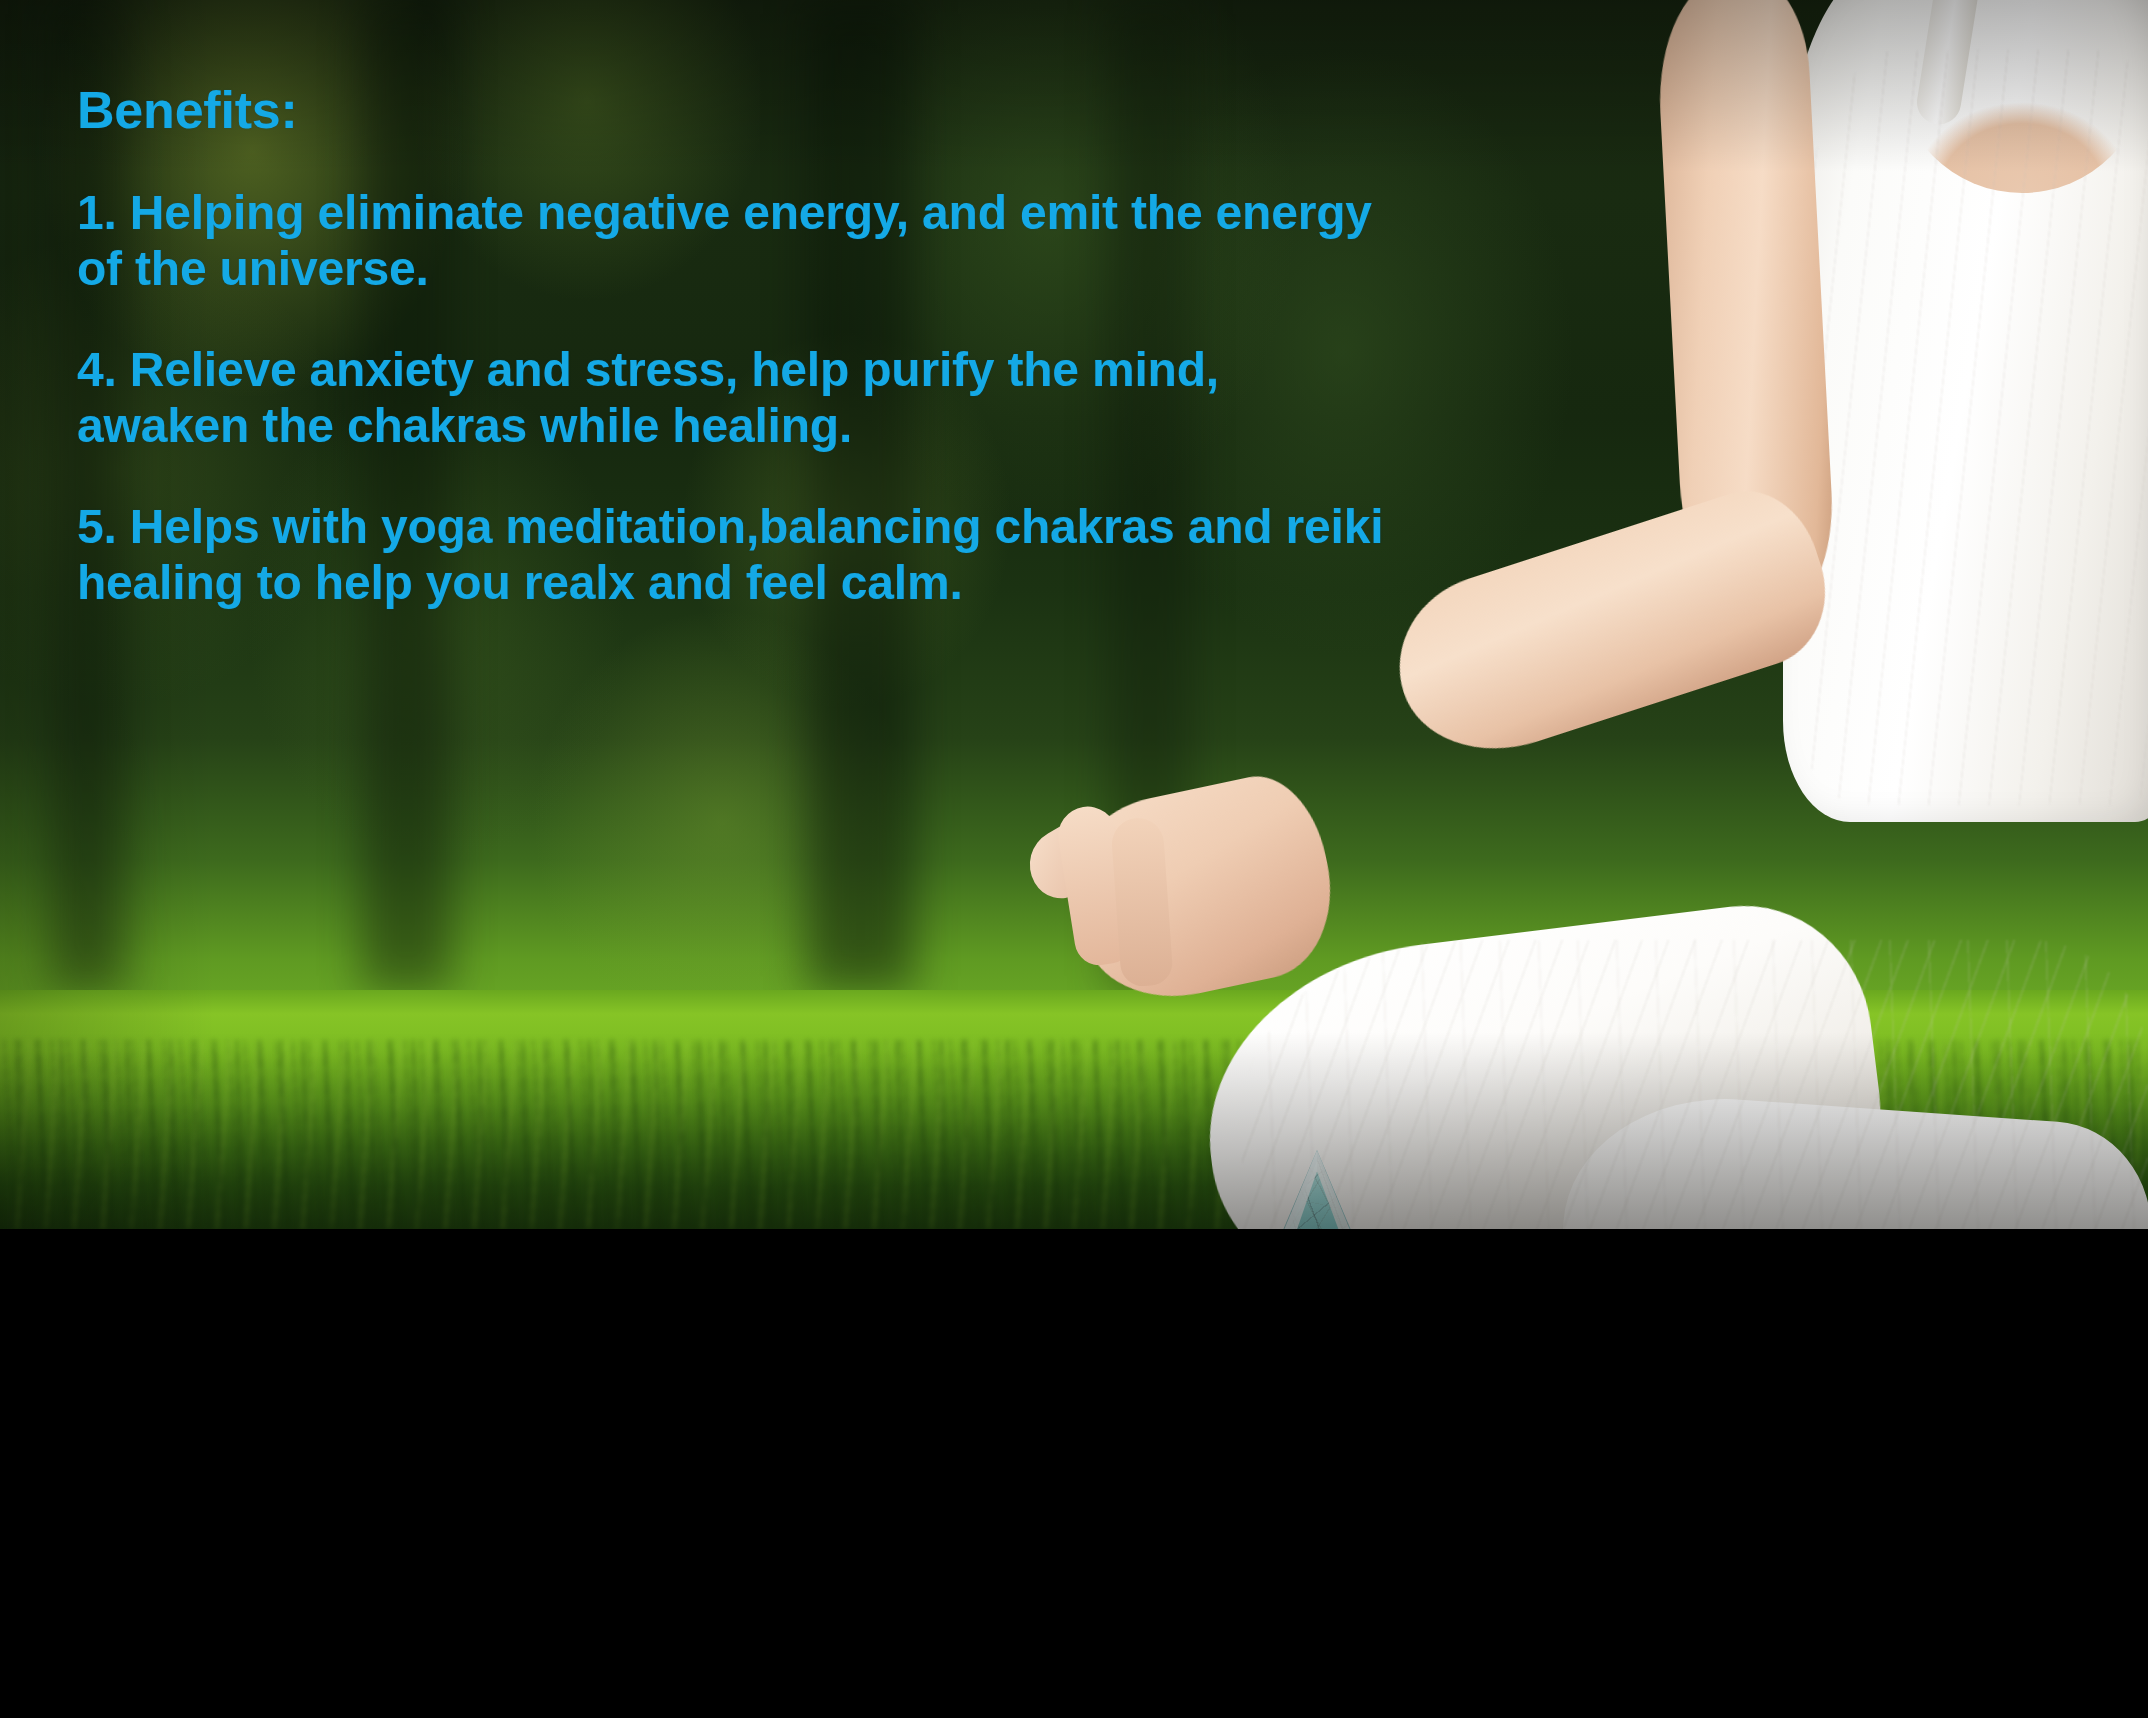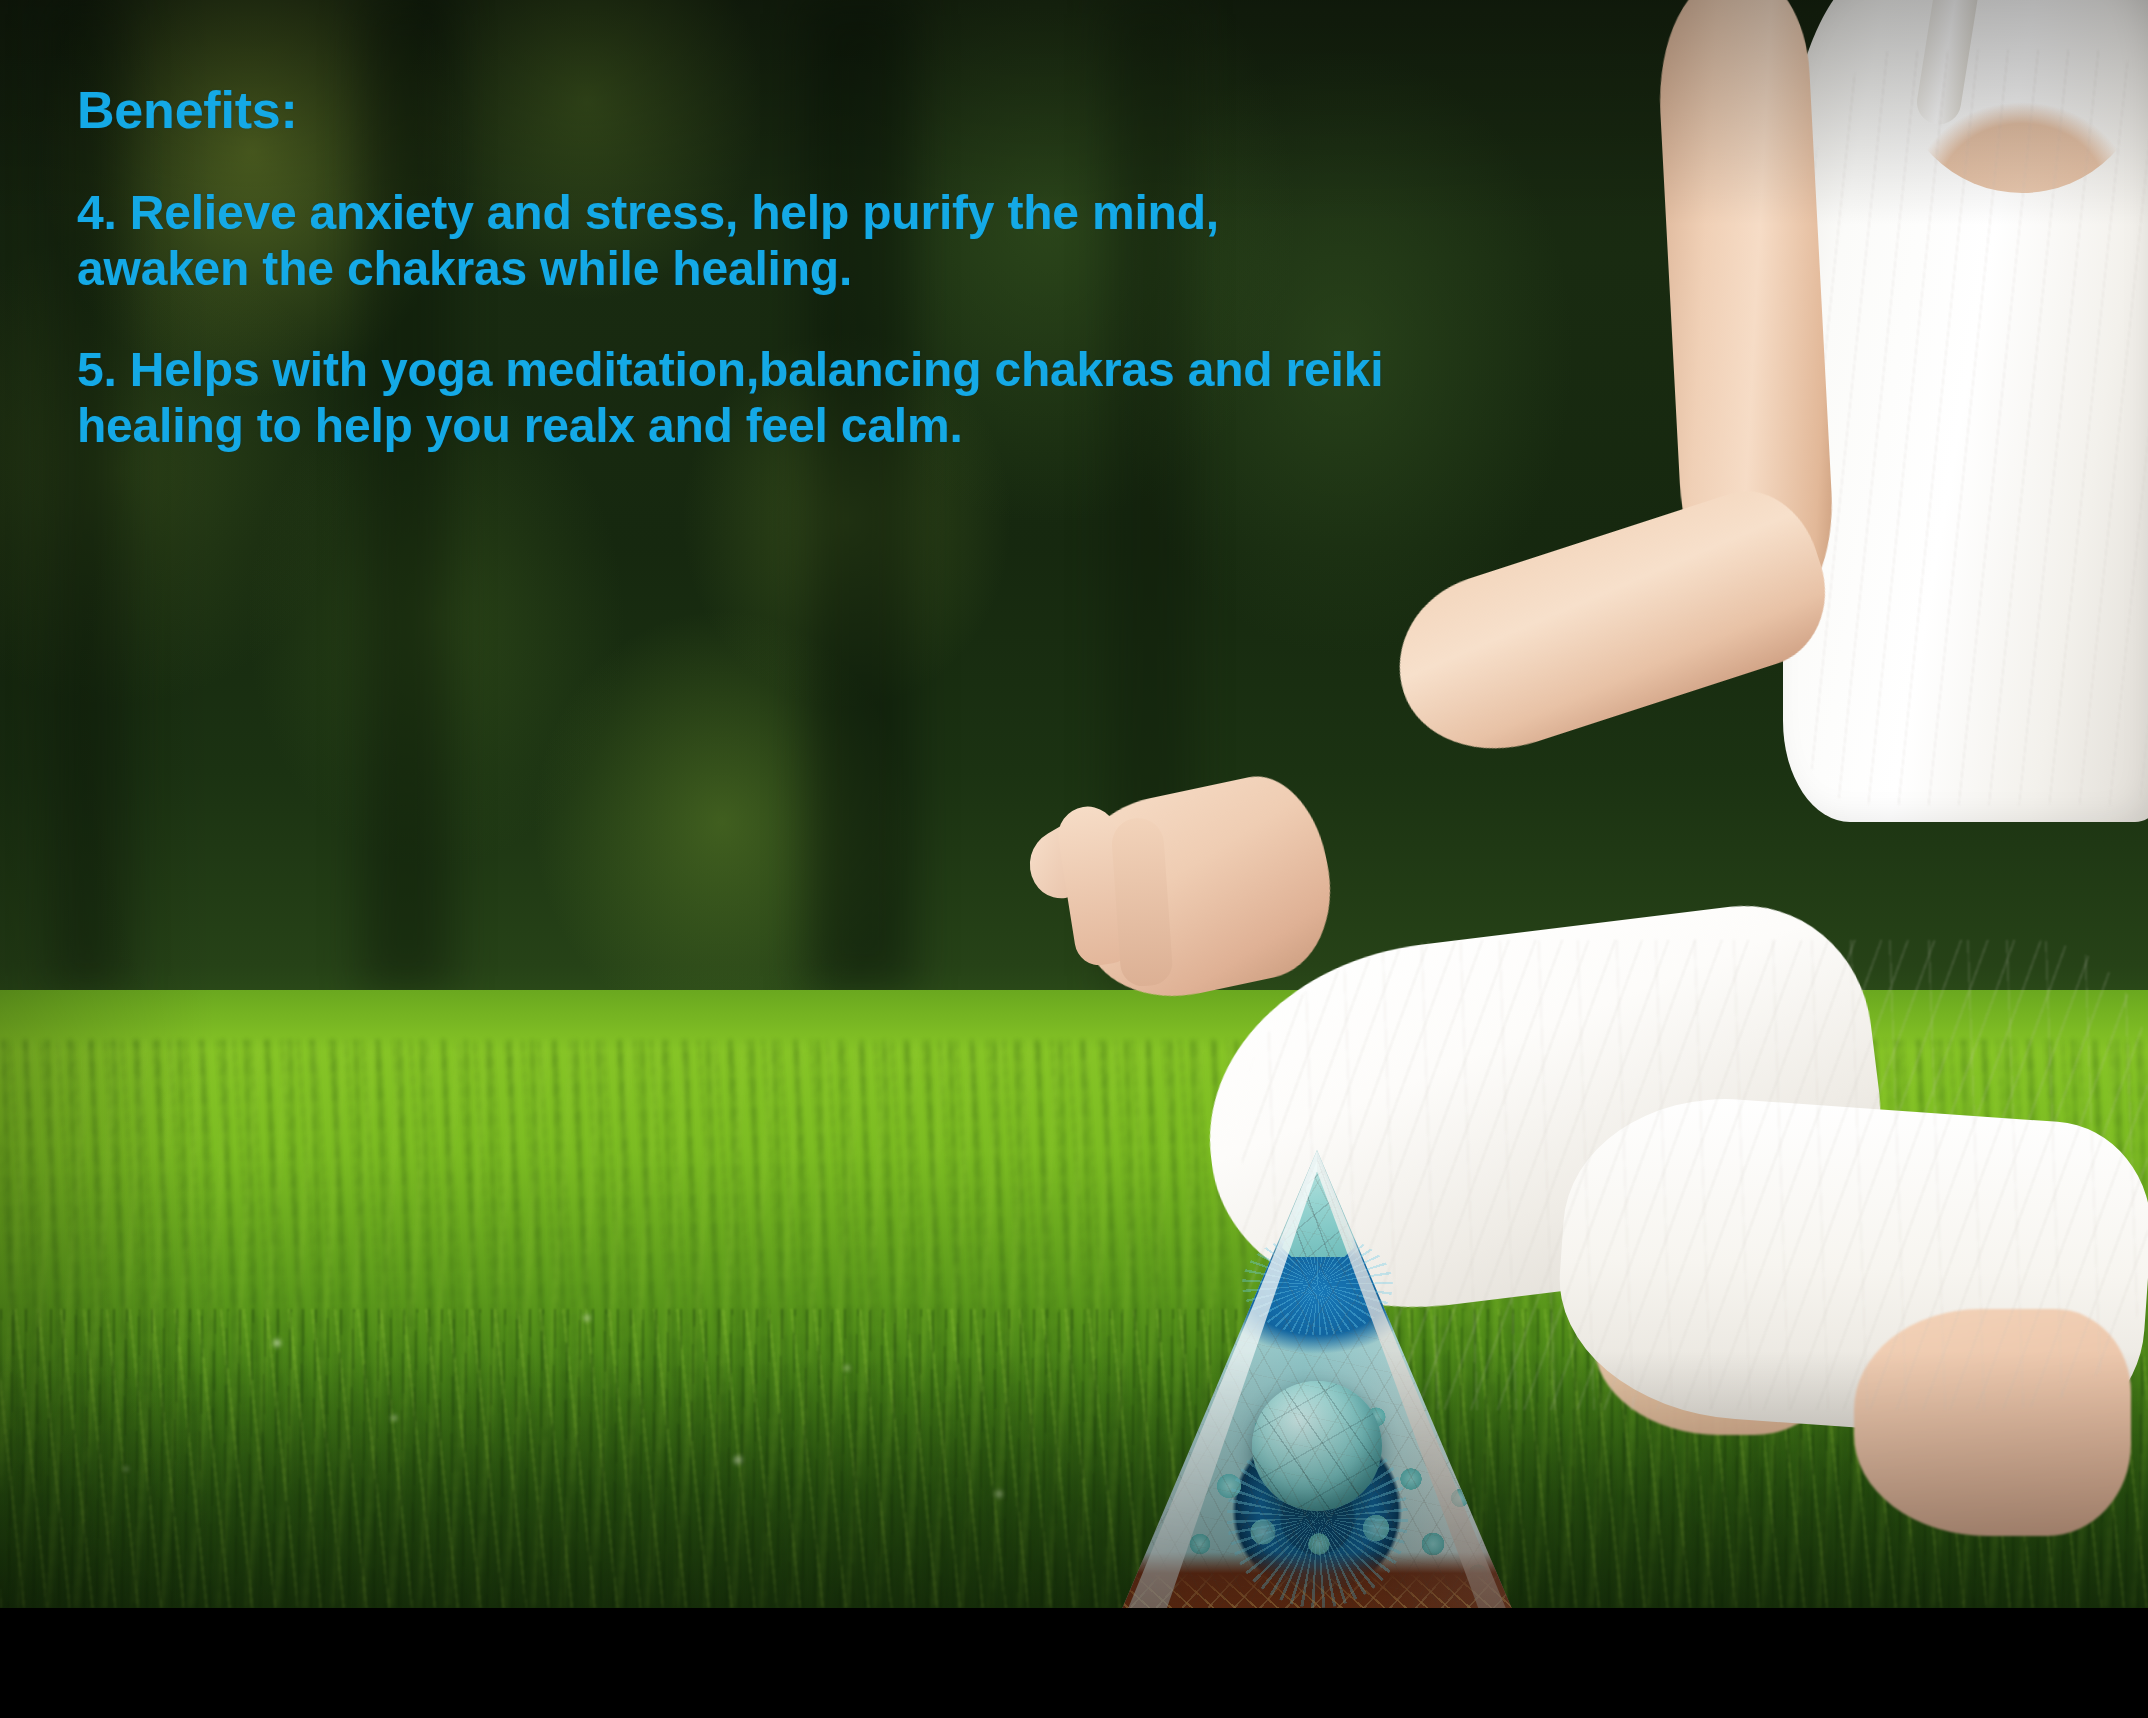--- a/index.html
+++ b/index.html
@@ -4,21 +4,21 @@
 <title>Orgonite Pyramid Benefits</title>
 <style>
   html, body {
     margin: 0;
     padding: 0;
     background: #000;
   }
   #stage {
     position: relative;
     width: 2148px;
-    height: 1608px;
+    height: 1229px;
     overflow: hidden;
     font-family: "Liberation Sans", sans-serif;
     background: #0b1208;
   }
 
   
   .layer { position: absolute; inset: 0; }
 
   
   .bg-forest {
@@ -429,20 +429,22 @@
     <div class="pyr-crackle"></div>
     <div class="pyr-edge-l"></div>
     <div class="pyr-edge-r"></div>
     <div class="pyr-gloss"></div>
   </div>
 
   <div class="layer vignette"></div>
 
   <div id="benefits">
     <div class="title">Benefits:</div>
+    <div class="item">1. Helping eliminate negative energy,  and emit the energy
+of the universe.</div>
     <div class="item">4. Relieve anxiety and stress, help purify the mind,
 awaken the chakras while healing.</div>
     <div class="item">5. Helps with yoga meditation,balancing chakras and reiki
 healing to help you realx and feel calm.</div>
   </div>
 
 </div>
 
 
 </body></html>

